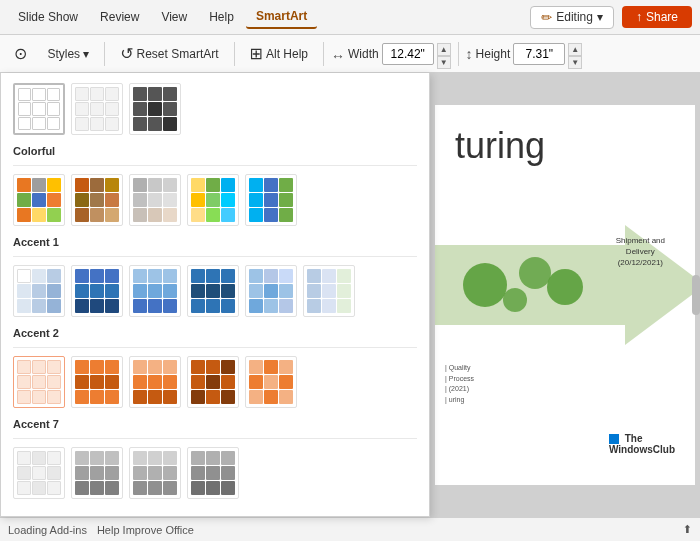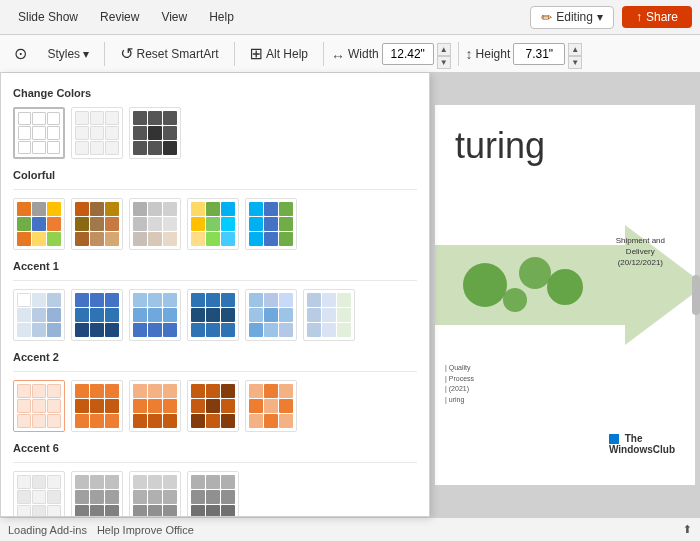--- a/index.html
+++ b/index.html
@@ -255,20 +255,21 @@
     .status-item { cursor: pointer; }
   </style>
 </head>
 <body>
 
 <div class="menu-bar">
   <span class="menu-item">Slide Show</span>
   <span class="menu-item">Review</span>
   <span class="menu-item">View</span>
   <span class="menu-item">Help</span>
+  <span class="menu-item smartart">SmartArt</span>
   <div class="editing-btn">
     <span class="editing-icon">✏</span>
     <span>Editing</span>
     <span>▾</span>
   </div>
   <button class="share-btn">
     <span>↑</span>
     <span>Share</span>
   </button>
 </div>
@@ -309,21 +310,20 @@
     <div class="spin-btn">
       <div class="spin-up">▲</div>
       <div class="spin-down">▼</div>
     </div>
   </div>
 </div>
 
 <div class="main-content">
 
   <div class="dropdown-panel">
-    <div class="section-title">Change Colors</div>
 
     <div class="color-grid">
 
       <div class="color-swatch selected" style="border:2px solid #bbb;">
         <div class="cell" style="background:#fff;border:1px solid #ccc;"></div>
         <div class="cell" style="background:#fff;border:1px solid #ccc;"></div>
         <div class="cell" style="background:#fff;border:1px solid #ccc;"></div>
         <div class="cell" style="background:#fff;border:1px solid #ccc;"></div>
         <div class="cell" style="background:#fff;border:1px solid #ccc;"></div>
         <div class="cell" style="background:#fff;border:1px solid #ccc;"></div>
@@ -546,21 +546,21 @@
         <div class="cell" style="background:#f4b183;"></div>
         <div class="cell" style="background:#ed7d31;"></div>
         <div class="cell" style="background:#f4b183;"></div>
         <div class="cell" style="background:#ed7d31;"></div>
         <div class="cell" style="background:#f4b183;"></div>
         <div class="cell" style="background:#ed7d31;"></div>
         <div class="cell" style="background:#f4b183;"></div>
       </div>
     </div>
 
-    <div class="section-title">Accent 6</div>
+    <div class="section-title">Accent 7</div>
     <div class="section-divider"></div>
     <div class="color-grid">
       <div class="color-swatch">
         <div class="cell" style="background:#f2f2f2;border:1px solid #ddd;"></div>
         <div class="cell" style="background:#e8e8e8;border:1px solid #ddd;"></div>
         <div class="cell" style="background:#f2f2f2;border:1px solid #ddd;"></div>
         <div class="cell" style="background:#e8e8e8;border:1px solid #ddd;"></div>
         <div class="cell" style="background:#f2f2f2;border:1px solid #ddd;"></div>
         <div class="cell" style="background:#e8e8e8;border:1px solid #ddd;"></div>
         <div class="cell" style="background:#f2f2f2;border:1px solid #ddd;"></div>

